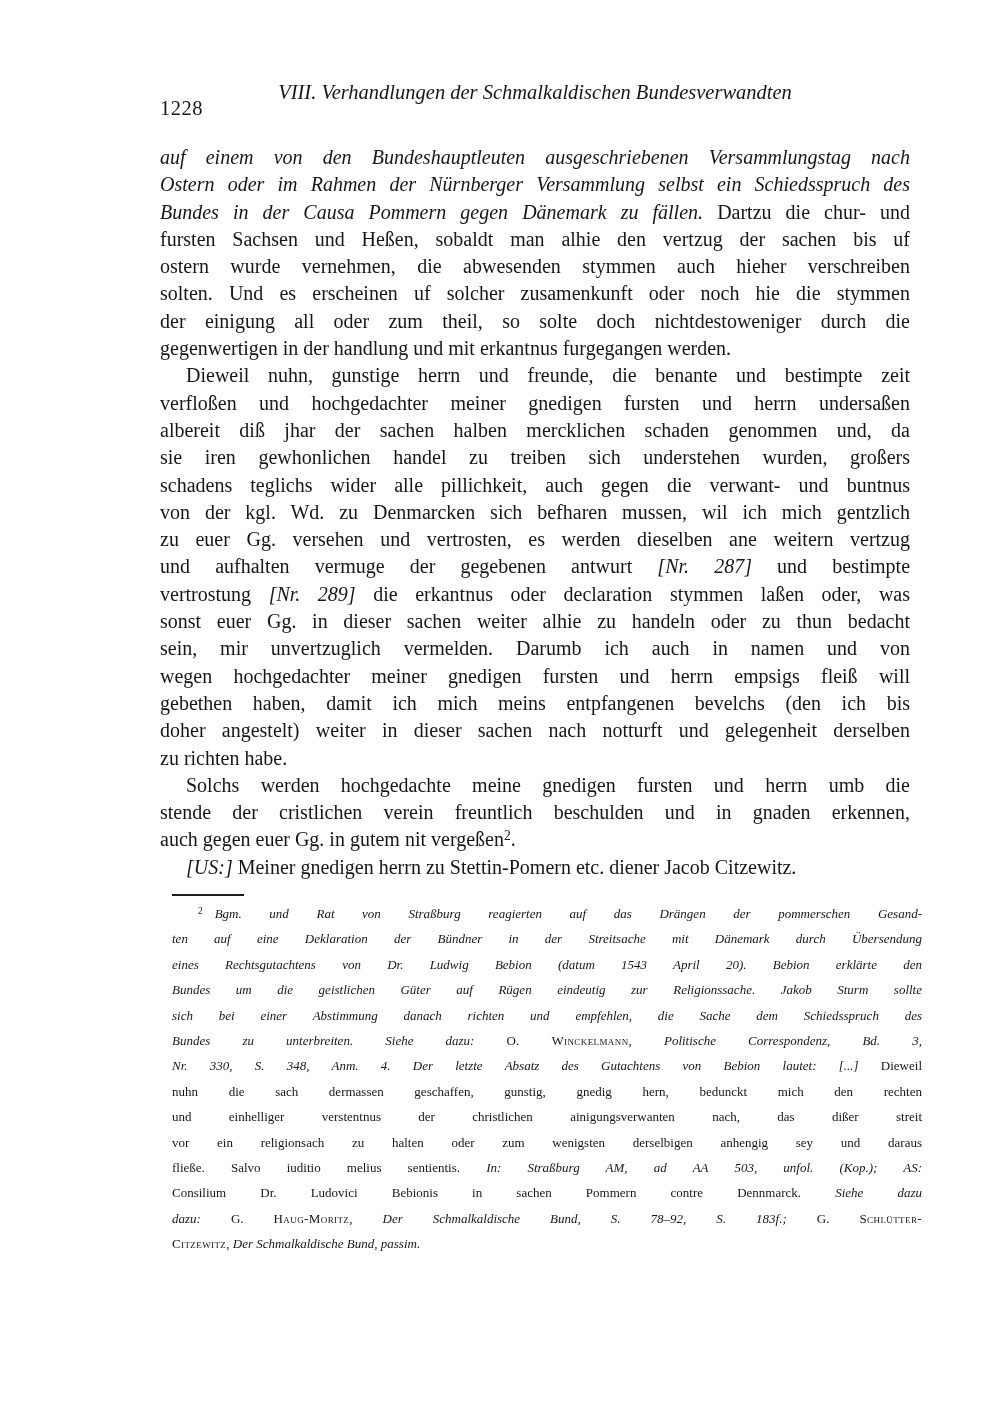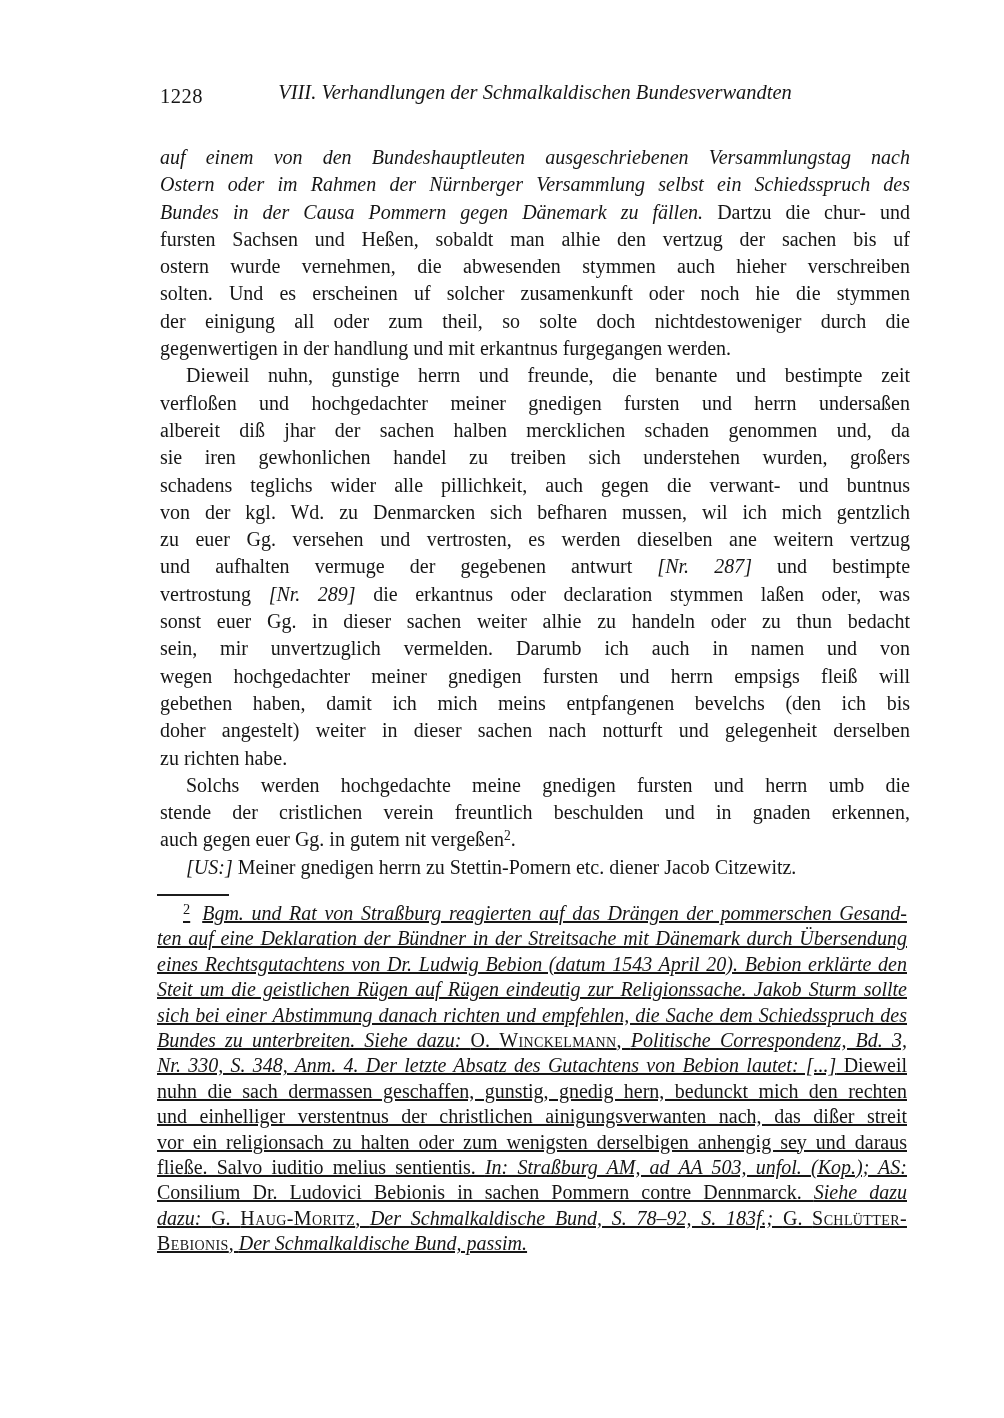--- a/index.html
+++ b/index.html
@@ -10,30 +10,30 @@
     font-family: "Liberation Serif", "DejaVu Serif", serif;
     color: #161616;
     -webkit-font-smoothing: antialiased;
   }
   .page { position: absolute; inset: 0; overflow: hidden; }
 
   .running-head {
     position: absolute; left: 160px; top: 80px; width: 750px;
     font-size: 20.5px; line-height: 24px;
   }
-  .page-num { position: absolute; left: 0; top: 4px; letter-spacing: 0.5px; }
+  .page-num { position: absolute; left: 0; top: 16px; letter-spacing: 0.5px; }
   .chapter  { display: block; text-align: center; font-style: italic; }
 
   .body-text {
     position: absolute; left: 160px; top: 118px; width: 750px;
     font-size: 20px; line-height: 27.3px; margin-top: 26px;
   }
   .footnote {
-    position: absolute; left: 157px; top: 894px; width: 750px;
-    font-size: 20px; line-height: 25.4px; text-decoration: underline;
+    position: absolute; left: 172px; top: 894px; width: 750px;
+    font-size: 13px; line-height: 25.4px;
   }
   .fn-rule {
     width: 72px; height: 0;
     border-top: 2px solid #1c1c1c;
     margin: 0 0 5px 0;
   }
 
   .para { margin: 0; }
   .line { text-align: justify; text-align-last: justify; white-space: normal; }
   .line.last { text-align-last: left; }
@@ -93,28 +93,28 @@
       </div>
     </main>
 
   <footer class="footnote">
     <div class="fn-rule"></div>
     <div id="footnote-text">
         <div class="para">
           <div class="line ind"><span class="seg-fnm">2</span><span class="seg-i">Bgm. und Rat von Straßburg reagierten auf das Drängen der pommerschen Gesand-</span></div>
           <div class="line"><span class="seg-i">ten auf eine Deklaration der Bündner in der Streitsache mit Dänemark durch Übersendung</span></div>
           <div class="line"><span class="seg-i">eines Rechtsgutachtens von Dr. Ludwig Bebion (datum 1543 April 20). Bebion erklärte den</span></div>
-          <div class="line"><span class="seg-i">Steit um die geistlichen Rügen auf Rügen eindeutig zur Religionssache. Jakob Sturm sollte</span></div>
+          <div class="line"><span class="seg-i">Bundes um die geistlichen Güter auf Rügen eindeutig zur Religionssache. Jakob Sturm sollte</span></div>
           <div class="line"><span class="seg-i">sich bei einer Abstimmung danach richten und empfehlen, die Sache dem Schiedsspruch des</span></div>
           <div class="line"><span class="seg-i">Bundes zu unterbreiten. Siehe dazu: </span><span class="seg-r">O. </span><span class="seg-sc">Winckelmann</span><span class="seg-r">, </span><span class="seg-i">Politische Correspondenz, Bd. 3,</span></div>
           <div class="line"><span class="seg-i">Nr. 330, S. 348, Anm. 4. Der letzte Absatz des Gutachtens von Bebion lautet: [...]</span><span class="seg-r"> Dieweil</span></div>
           <div class="line"><span class="seg-r">nuhn die sach dermassen geschaffen, gunstig, gnedig hern, bedunckt mich den rechten</span></div>
           <div class="line"><span class="seg-r">und einhelliger verstentnus der christlichen ainigungsverwanten nach, das dißer streit</span></div>
           <div class="line"><span class="seg-r">vor ein religionsach zu halten oder zum wenigsten derselbigen anhengig sey und daraus</span></div>
           <div class="line"><span class="seg-r">fließe. Salvo iuditio melius sentientis. </span><span class="seg-i">In: Straßburg AM, ad AA 503, unfol. (Kop.); AS:</span></div>
           <div class="line"><span class="seg-r">Consilium Dr. Ludovici Bebionis in sachen Pommern contre Dennmarck. </span><span class="seg-i">Siehe dazu</span></div>
           <div class="line"><span class="seg-i">dazu: </span><span class="seg-r">G. </span><span class="seg-sc">Haug-Moritz</span><span class="seg-r">, </span><span class="seg-i">Der Schmalkaldische Bund, S. 78–92, S. 183f.; </span><span class="seg-r">G. </span><span class="seg-sc">Schlütter-</span></div>
-          <div class="line last"><span class="seg-sc">Bebionis</span><span class="seg-r">, </span><span class="seg-i">Der Schmalkaldische Bund, passim.</span></div>
+          <div class="line last"><span class="seg-sc">Citzewitz</span><span class="seg-r">, </span><span class="seg-i">Der Schmalkaldische Bund, passim.</span></div>
         </div>
       </div>
   </footer>
 
 </div>
 
 </body></html>

